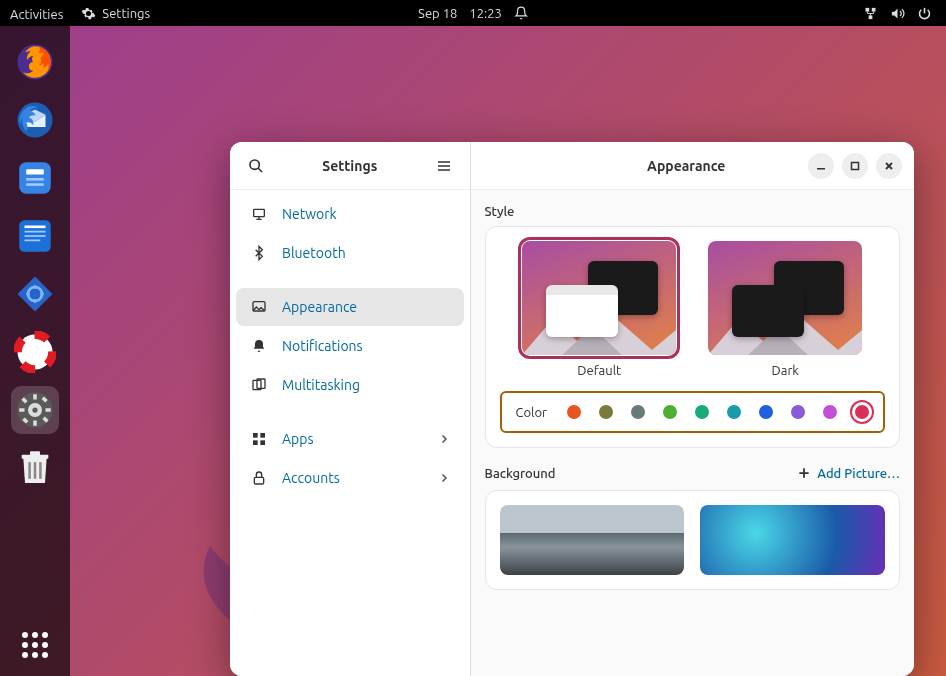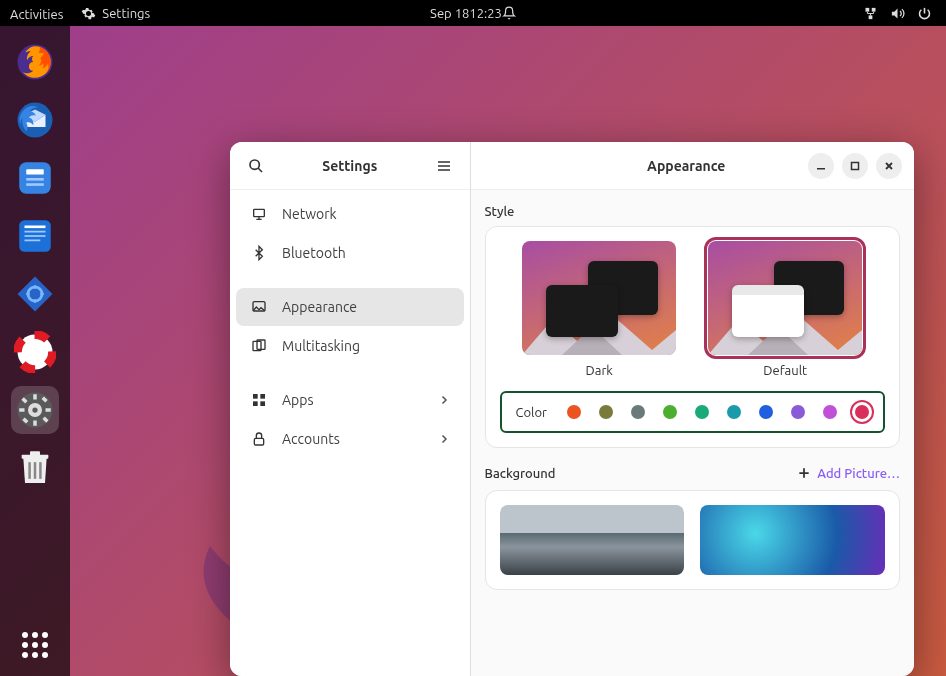--- a/index.html
+++ b/index.html
@@ -1,21 +1,21 @@
 <!DOCTYPE html>
 <html><head>
 <meta charset="utf-8">
 <style>
 * { margin: 0; padding: 0; box-sizing: border-box; font-family: Ubuntu, "Segoe UI", sans-serif; }
 body { width: 946px; height: 676px; overflow: hidden; background: linear-gradient(135deg, #9c3d8f 0%, #c85a3f 100%); position: relative; }
 
 
 .topbar { position: absolute; top: 0; left: 0; right: 0; height: 26px; background: #000; color: #ddd; display: flex; align-items: center; font-size: 13px; z-index: 100; }
 .topbar .left { display: flex; align-items: flex-end; gap: 18px; padding-left: 10px; }
-.topbar .center { position: absolute; left: 50%; transform: translateX(-50%); display: flex; align-items: flex-end; }
+.topbar .center { position: absolute; left: 50%; transform: translateX(-50%); display: flex; align-items: flex-end; gap: 12px; }
 .topbar .right { margin-left: auto; display: flex; align-items: center; gap: 12px; padding-right: 14px; }
 .topbar .item { display: flex; align-items: center; gap: 6px; cursor: pointer; }
 
 
 .dock { position: absolute; top: 26px; left: 0; width: 70px; bottom: 0; background: rgba(0,0,0,0.65); display: flex; flex-direction: column; align-items: center; padding-top: 12px; gap: 10px; z-index: 50; }
 .dock-icon { width: 48px; height: 48px; border-radius: 10px; display: flex; align-items: center; justify-content: center; cursor: pointer; position: relative; }
 .dock-icon.active { background: rgba(255,255,255,0.18); }
 .dock-spacer { flex: 1; }
 .dock-grid { display: grid; grid-template-columns: repeat(3,6px); grid-template-rows: repeat(3,6px); gap: 4px; margin-bottom: 18px; cursor: pointer; }
 .dock-grid span { width: 6px; height: 6px; background: #fff; border-radius: 50%; }
@@ -25,21 +25,21 @@
 
 
 .window { position: absolute; left: 230px; top: 142px; width: 684px; height: 534px; background: #fafafa; border-radius: 12px; box-shadow: 0 10px 40px rgba(0,0,0,0.4); display: flex; overflow: hidden; }
 
 .sidebar { width: 270px; background: #fff; border-right: 1px solid #ddd; display: flex; flex-direction: column; }
 .sidebar-header { height: 48px; display: flex; align-items: center; padding: 0 10px; border-bottom: 1px solid #eee; }
 .sidebar-header .title { flex: 1; text-align: center; font-weight: 600; font-size: 14px; color: #333; }
 .icon-btn { width: 32px; height: 32px; display: flex; align-items: center; justify-content: center; border-radius: 6px; cursor: pointer; color: #333; }
 
 .sidebar-list { flex: 1; overflow-y: auto; padding: 4px; }
-.sidebar-item { display: flex; align-items: center; gap: 14px; padding: 11px 14px; border-radius: 8px; cursor: pointer; font-size: 14px; color: #404040; margin: 1px 2px; }
+.sidebar-item { display: flex; align-items: center; gap: 14px; padding: 11px 14px; border-radius: 8px; cursor: pointer; font-size: 14px; color: #0369a1; margin: 1px 2px; }
 .sidebar-item.selected { background: #e6e6e6; }
 .sidebar-item .sicon { width: 18px; display: flex; align-items: center; justify-content: center; color: #333; }
 .sidebar-item .chev { margin-left: auto; color: #666; }
 .sidebar-sep { height: 14px; }
 
 .content { flex: 1; display: flex; flex-direction: column; }
 .content-header { height: 48px; display: flex; align-items: center; padding: 0 8px; border-bottom: 1px solid #eee; background: #fff; }
 .content-header .title { flex: 1; text-align: center; font-weight: 600; font-size: 14px; color: #333; }
 .win-btn { width: 26px; height: 26px; border-radius: 50%; background: #eee; display: flex; align-items: center; justify-content: center; margin: 0 4px; cursor: pointer; font-size: 11px; color: #333; }
 
@@ -52,27 +52,27 @@
 .style-thumb { width: 154px; height: 114px; border-radius: 8px; position: relative; overflow: hidden; background: linear-gradient(160deg,#a84da3 0%, #e38245 100%); }
 .style-thumb.selected { outline: 3px solid #a8325a; outline-offset: 1px; }
 .thumb-mtn { position: absolute; bottom: 0; left: 0; right: 0; height: 40px; }
 .thumb-win { position: absolute; border-radius: 6px; box-shadow: 0 2px 6px rgba(0,0,0,0.3); }
 .thumb-win.back { width: 70px; height: 54px; top: 20px; right: 18px; background: #1a1a1a; }
 .thumb-win.front { width: 72px; height: 52px; top: 44px; left: 24px; }
 .thumb-win.front.light { background: #fff; border-top: 10px solid #e8e8e8; }
 .thumb-win.front.dark { background: #1a1a1a; }
 .style-label { font-size: 13px; color: #333; }
 
-.color-row { border: 2px solid #14532d; border-radius: 6px; padding: 12px 14px; margin-top: 14px; display: flex; align-items: center; gap: 16px; }
+.color-row { border: 2px solid #a16207; border-radius: 6px; padding: 12px 14px; margin-top: 14px; display: flex; align-items: center; gap: 16px; }
 .color-row .lbl { font-size: 13px; color: #333; margin-right: 4px; }
 .swatch { width: 14px; height: 14px; border-radius: 50%; cursor: pointer; }
 .swatch.selected { outline: 2px solid currentColor; outline-offset: 3px; }
 
 .bg-header { display: flex; align-items: center; justify-content: space-between; margin: 18px 0 10px 0; }
-.add-pic { display: flex; align-items: flex-end; gap: 6px; font-size: 13px; font-weight: 500; cursor: pointer; color: #8b5cf6; }
+.add-pic { display: flex; align-items: flex-end; gap: 6px; font-size: 13px; font-weight: 500; cursor: pointer; color: #0369a1; }
 .bg-card { background: #fff; border: 1px solid #e5e5e5; border-radius: 12px; padding: 14px; display: flex; gap: 16px; }
 .bg-thumb { flex: 1; height: 70px; border-radius: 8px; }
 
 svg { display: block; }
 </style>
 </head>
 <body>
 
 <div class="topbar">
   <div class="left">
@@ -250,20 +250,28 @@
           <span class="sicon">
             <svg width="16" height="16" viewBox="0 0 24 24" fill="none" stroke="#333" stroke-width="2">
               <rect x="3" y="4" width="18" height="14" rx="2"></rect>
               <path d="M3 18l5-6 4 4 3-3 6 5"></path>
             </svg>
           </span>
           <span>Appearance</span>
         </div>
         <div class="sidebar-item">
           <span class="sicon">
+            <svg width="16" height="16" viewBox="0 0 24 24" fill="#333">
+              <path d="M12 3a6 6 0 00-6 6v4l-2 3h16l-2-3V9a6 6 0 00-6-6zM10 19a2 2 0 004 0"></path>
+            </svg>
+          </span>
+          <span>Notifications</span>
+        </div>
+        <div class="sidebar-item">
+          <span class="sicon">
             <svg width="16" height="16" viewBox="0 0 24 24" fill="none" stroke="#333" stroke-width="2">
               <rect x="3" y="5" width="12" height="14" rx="1"></rect>
               <rect x="9" y="3" width="12" height="14" rx="1"></rect>
             </svg>
           </span>
           <span>Multitasking</span>
         </div>
         <div class="sidebar-sep"></div>
         <div class="sidebar-item">
           <span class="sicon">
@@ -316,41 +324,41 @@
         <svg width="10" height="10" viewBox="0 0 10 10" stroke="#333" stroke-width="1.8">
             <path d="M2 2l6 6M8 2l-6 6"></path>
           </svg>
       </div>
     </div>
 
     <div class="content-body">
       <div class="section-label">Style</div>
       <div class="style-card">
         <div class="style-row" id="style-row">
+            <div class="style-opt">
+              <div class="style-thumb selected">
+                <svg class="thumb-mtn" viewBox="0 0 154 40" preserveAspectRatio="none">
+                  <polygon points="0,40 30,5 60,30 90,0 130,35 154,15 154,40" fill="#d8d0d8"></polygon>
+                  <polygon points="40,40 70,12 100,40" fill="#b8b0b8"></polygon>
+                </svg>
+                <div class="thumb-win back"></div>
+                <div class="thumb-win front light"></div>
+              </div>
+              <span class="style-label">Default</span>
+            </div>
             <div class="style-opt">
               <div class="style-thumb ">
                 <svg class="thumb-mtn" viewBox="0 0 154 40" preserveAspectRatio="none">
                   <polygon points="0,40 30,5 60,30 90,0 130,35 154,15 154,40" fill="#d8d0d8"></polygon>
                   <polygon points="40,40 70,12 100,40" fill="#b8b0b8"></polygon>
                 </svg>
                 <div class="thumb-win back"></div>
                 <div class="thumb-win front dark"></div>
               </div>
               <span class="style-label">Dark</span>
-            </div>
-            <div class="style-opt">
-              <div class="style-thumb selected">
-                <svg class="thumb-mtn" viewBox="0 0 154 40" preserveAspectRatio="none">
-                  <polygon points="0,40 30,5 60,30 90,0 130,35 154,15 154,40" fill="#d8d0d8"></polygon>
-                  <polygon points="40,40 70,12 100,40" fill="#b8b0b8"></polygon>
-                </svg>
-                <div class="thumb-win back"></div>
-                <div class="thumb-win front light"></div>
-              </div>
-              <span class="style-label">Default</span>
             </div>
           </div>
         <div class="color-row">
           <span class="lbl">Color</span>
           <div id="color-swatches" style="display:flex;gap:18px;align-items:center">
               <div class="swatch" style="background: rgb(233, 84, 32); color: rgb(233, 84, 32);"></div>
               <div class="swatch" style="background: rgb(122, 122, 58); color: rgb(122, 122, 58);"></div>
               <div class="swatch" style="background: rgb(106, 122, 122); color: rgb(106, 122, 122);"></div>
               <div class="swatch" style="background: rgb(76, 175, 48); color: rgb(76, 175, 48);"></div>
               <div class="swatch" style="background: rgb(26, 170, 122); color: rgb(26, 170, 122);"></div>

